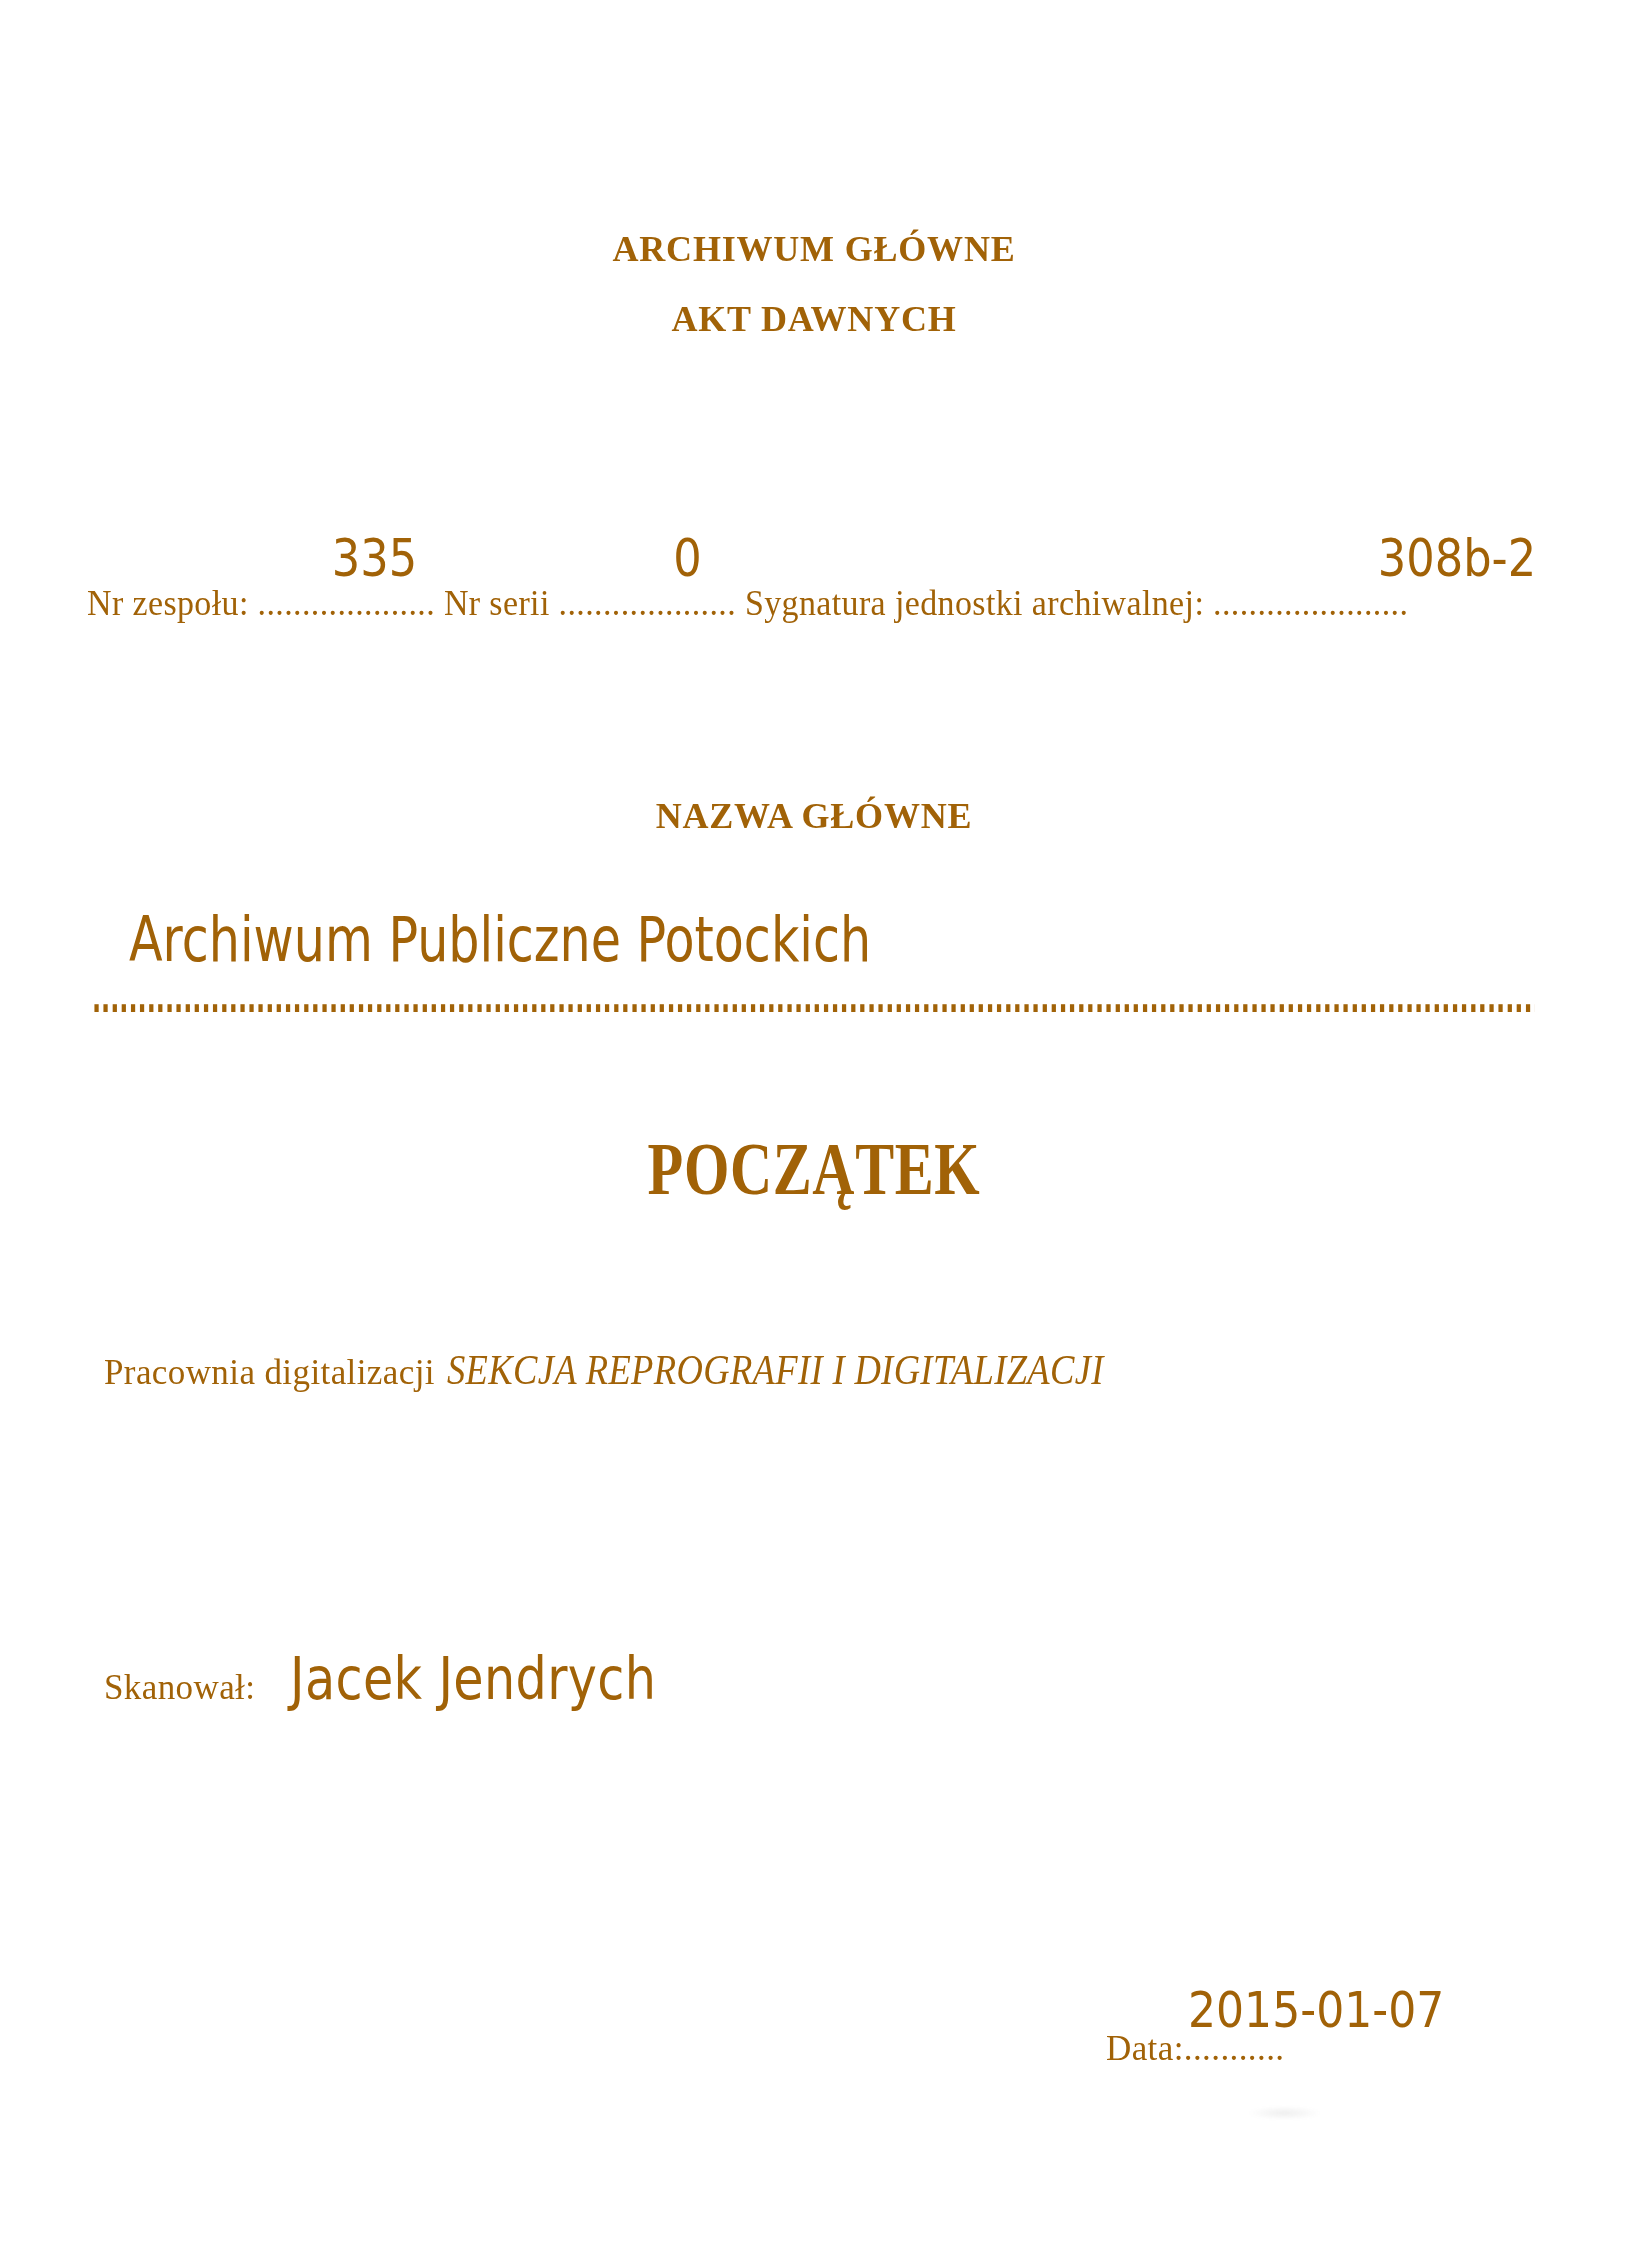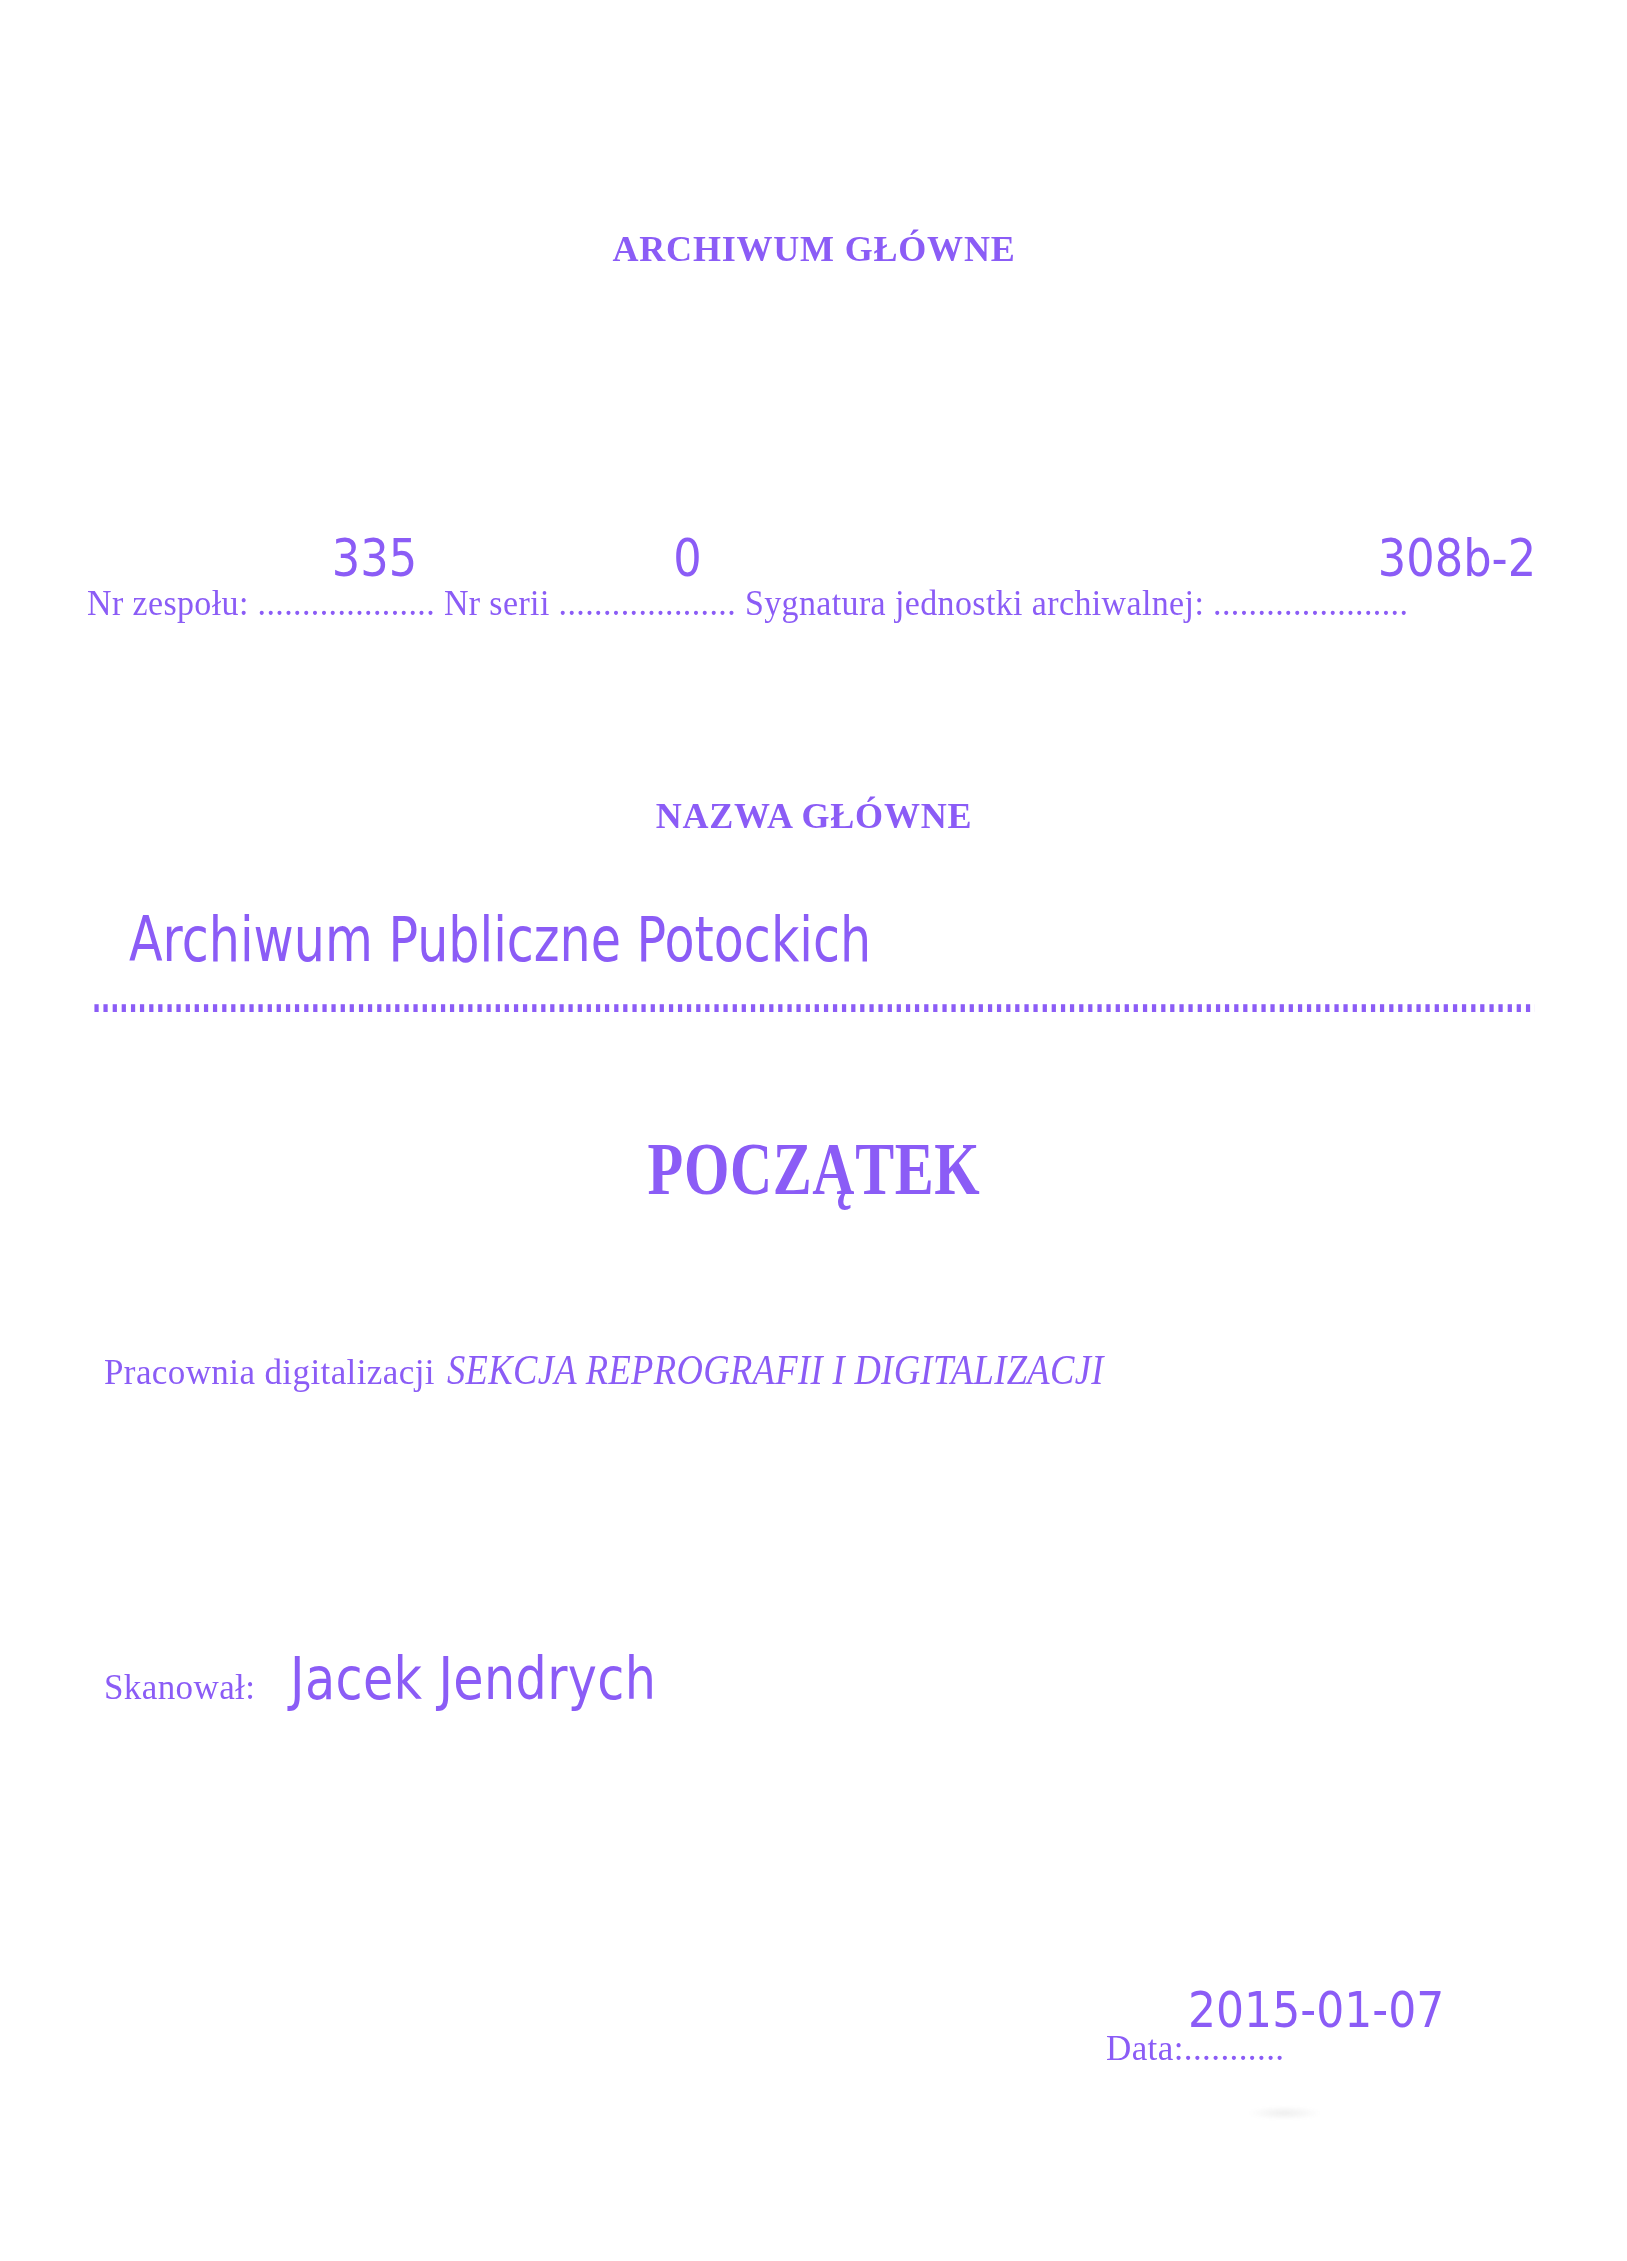--- a/index.html
+++ b/index.html
@@ -5,21 +5,21 @@
   html, body {
     margin: 0;
     padding: 0;
     background: #ffffff;
   }
   #page {
     position: relative;
     width: 1628px;
     height: 2261px;
     background: #ffffff;
-    color: #8b5cf6;
+    color: #a16207;
     overflow: hidden;
     font-family: "Liberation Serif", "DejaVu Serif", serif;
   }
   .abs { position: absolute; }
   .centered {
     left: 0;
     width: 1628px;
     text-align: center;
   }
   .serif-head {
@@ -118,20 +118,21 @@
     filter: blur(1.5px);
     border-radius: 50%;
   }
 </style>
 </head>
 <body>
 
 <div id="page">
 
   <div class="abs centered serif-head" style="top:231px">ARCHIWUM GŁÓWNE</div>
+  <div class="abs centered serif-head" style="top:301px">AKT DAWNYCH</div>
 
   <div class="abs fill-sans ref-value" style="left:298px; top:532px; width:153px">335</div>
   <div class="abs fill-sans ref-value" style="left:626px; top:532px; width:123px">0</div>
   <div class="abs fill-sans ref-value" style="left:1346px; top:532px; width:222px">308b-2</div>
 
   <div class="abs form-label ref-line">
     <span>Nr zespołu:</span><span class="gap">....................</span><span class="gap">Nr serii</span><span class="gap">....................</span><span class="gap">Sygnatura jednostki archiwalnej:</span><span class="gap">......................</span>
   </div>
 
   <div class="abs centered serif-head" style="top:798px">NAZWA GŁÓWNE</div>

